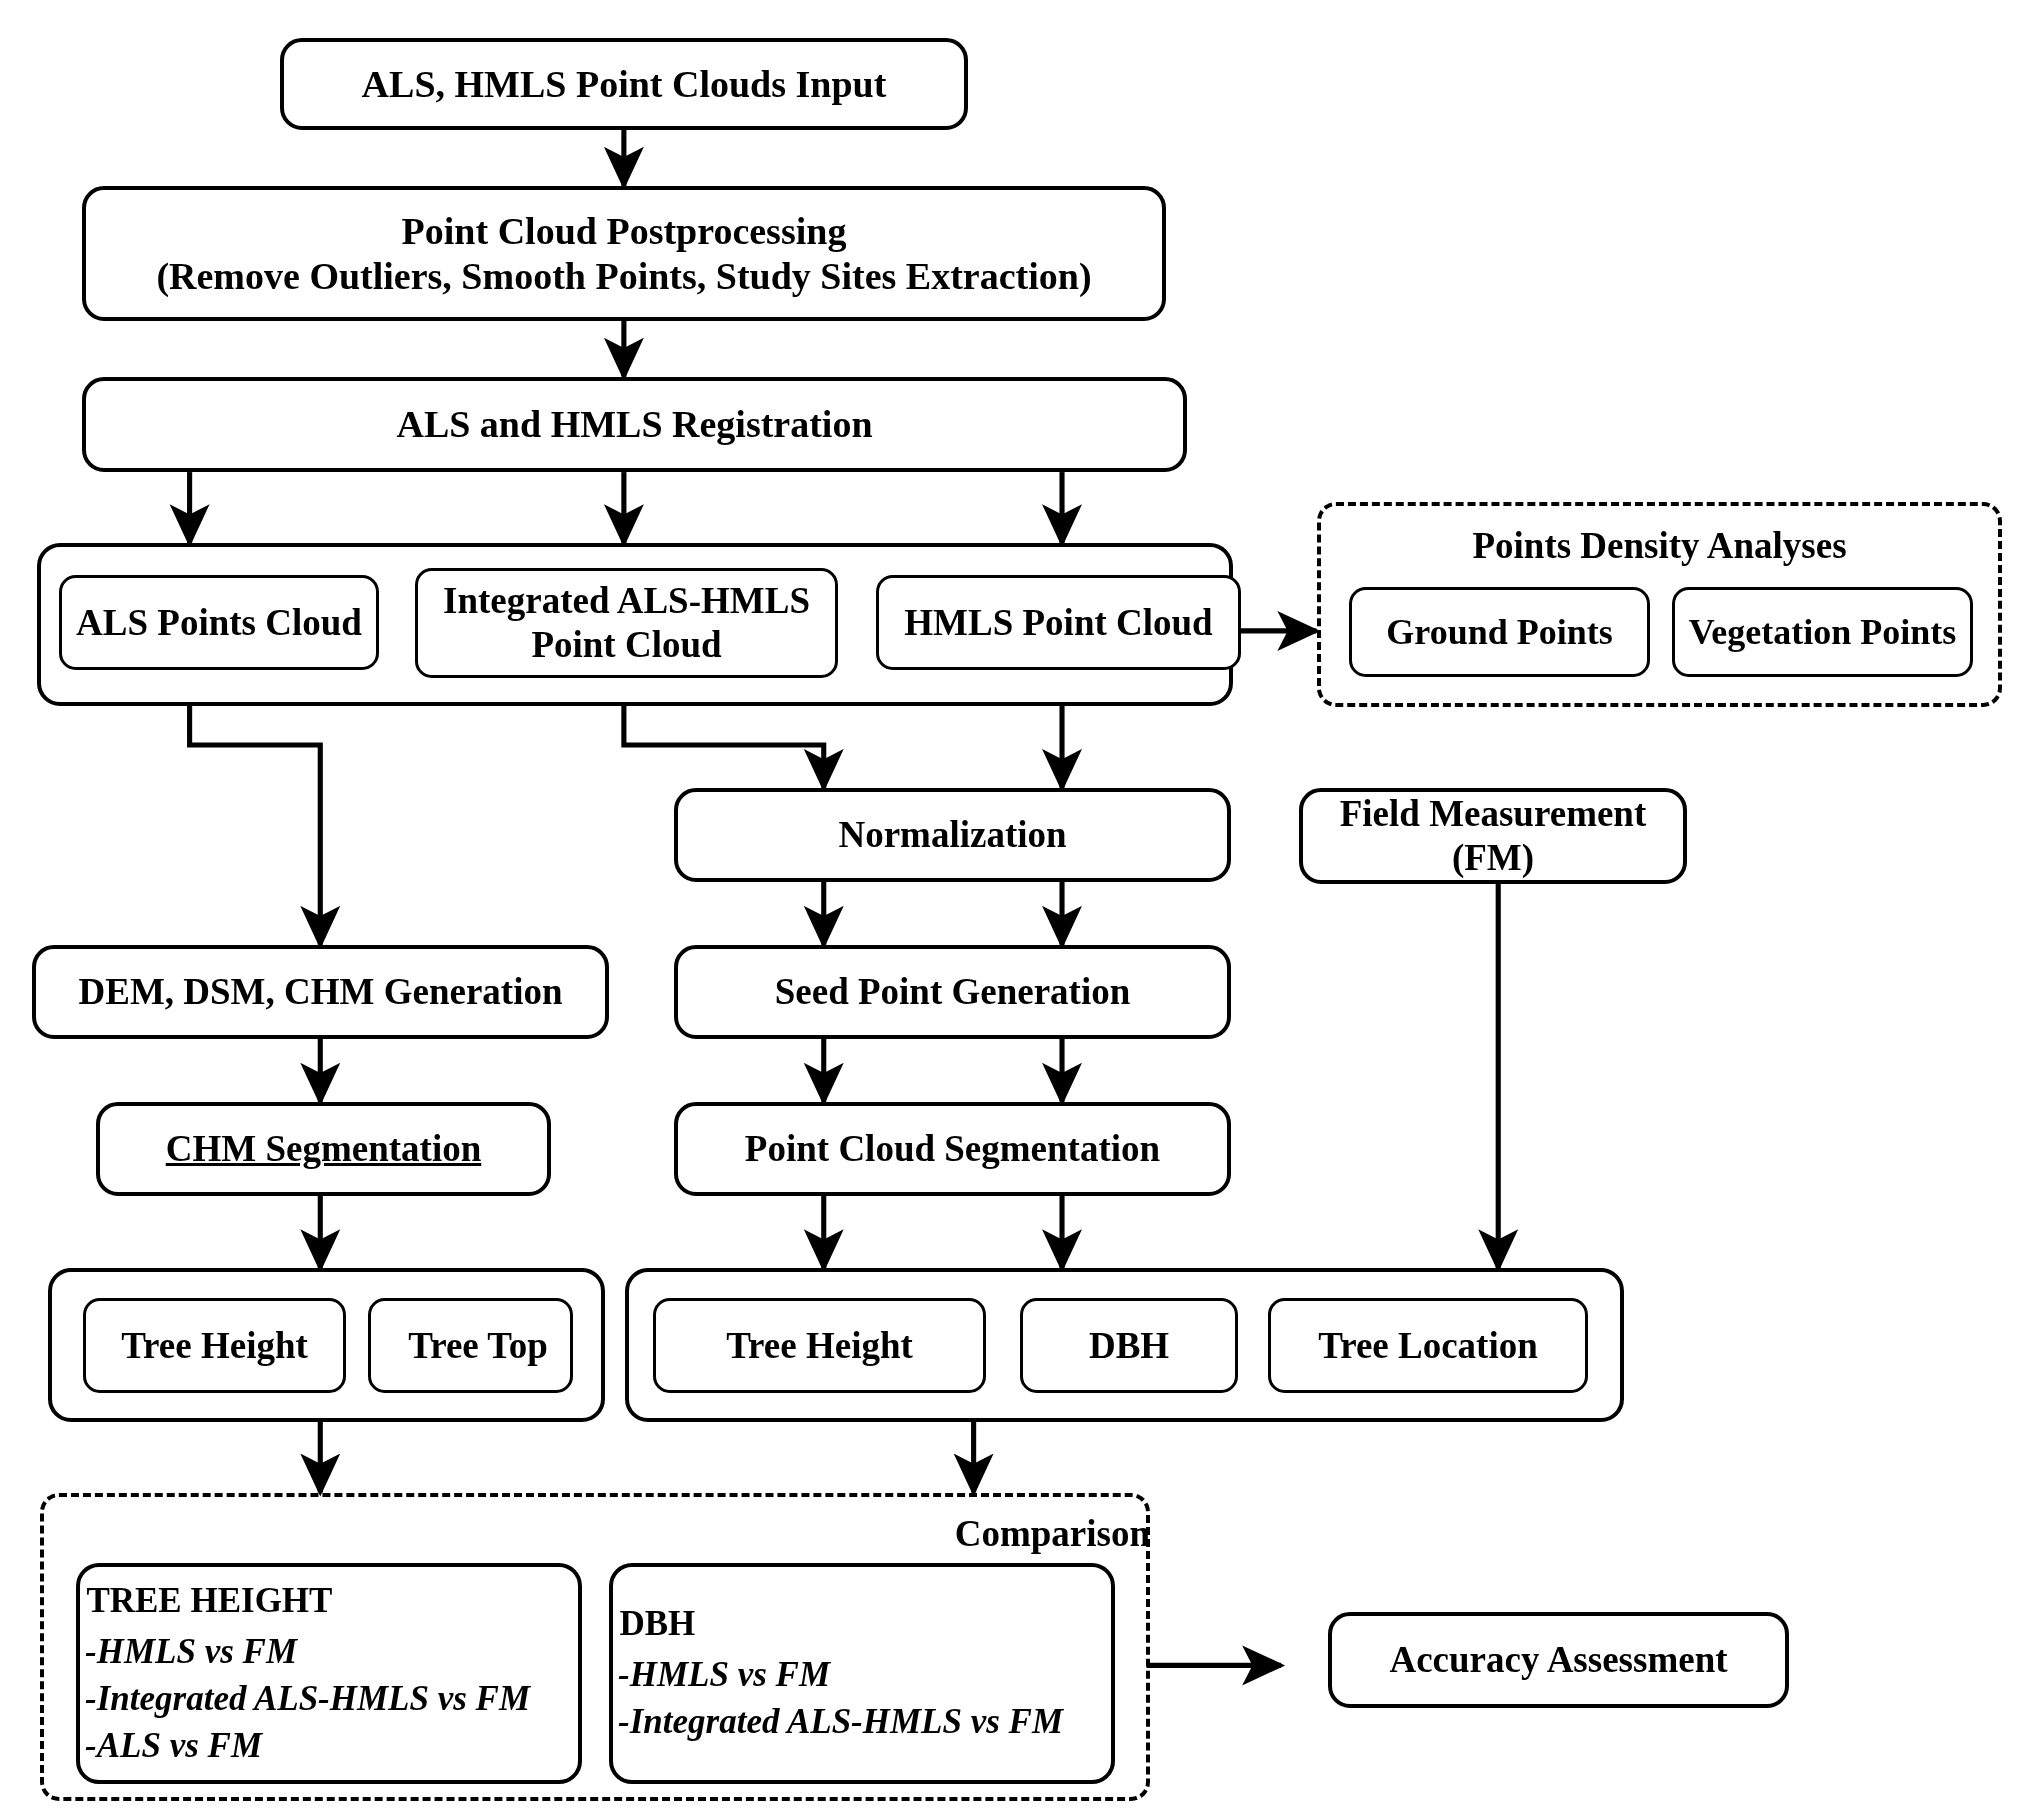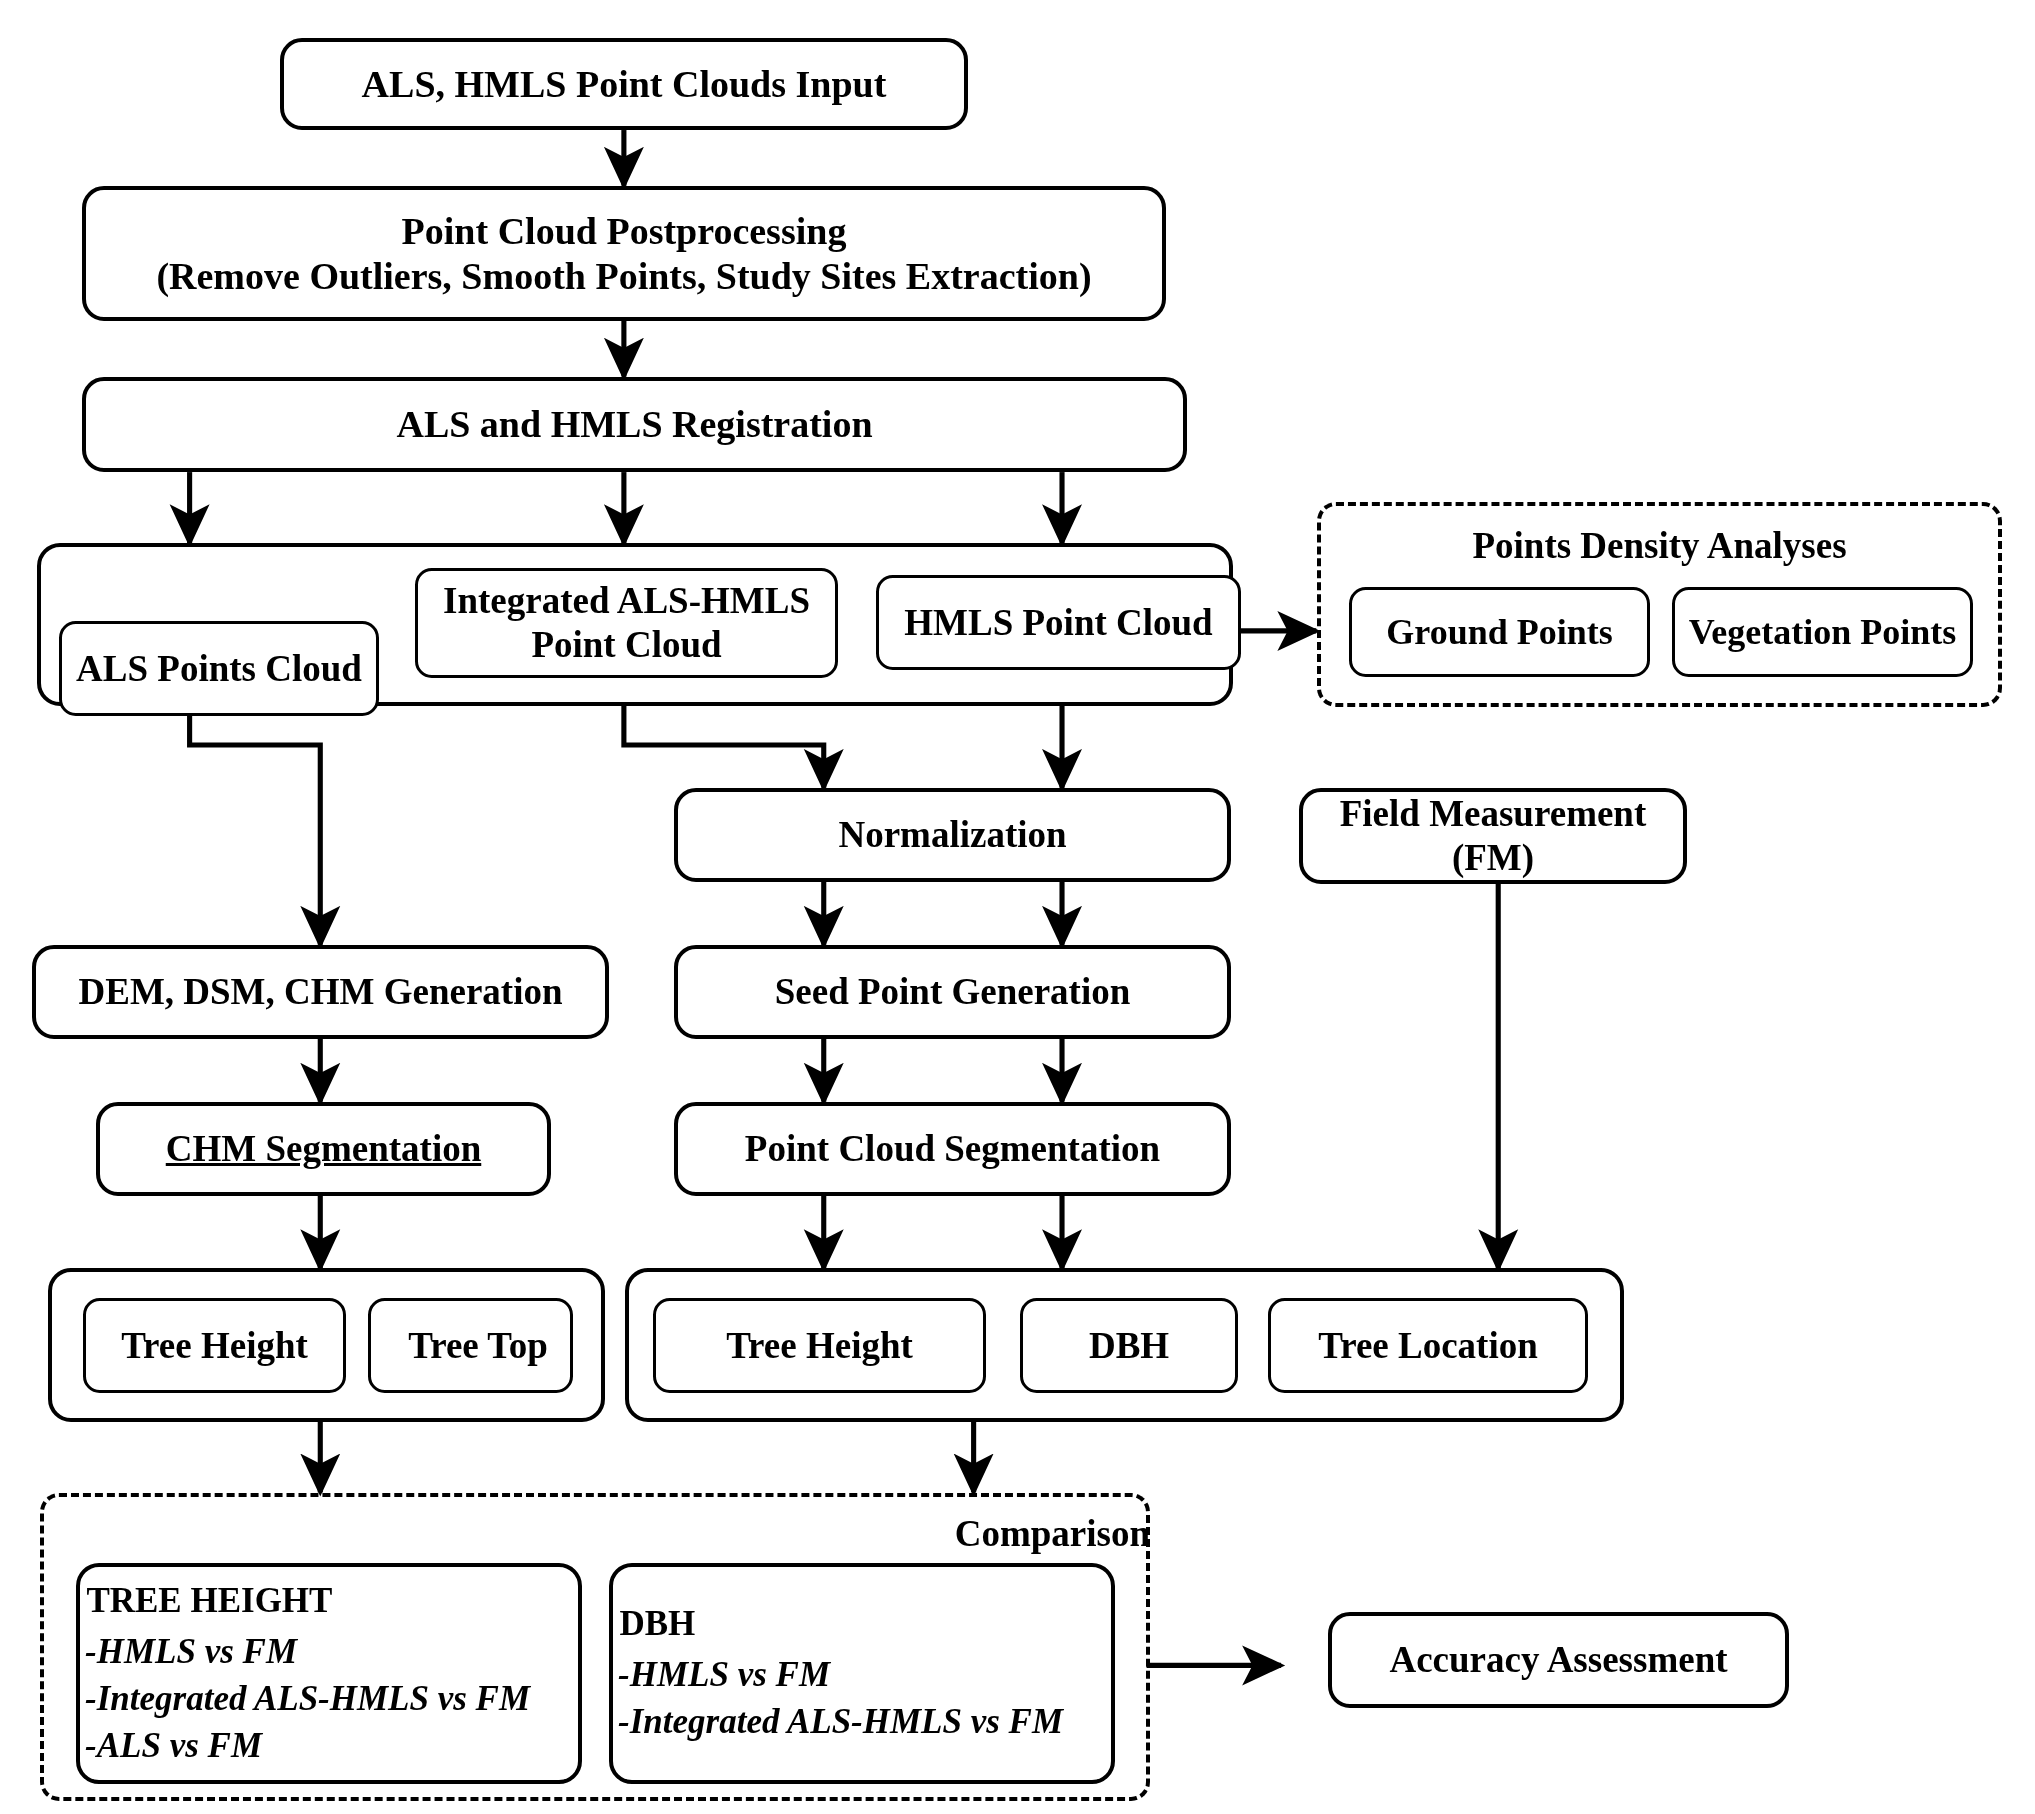--- a/index.html
+++ b/index.html
@@ -162,21 +162,21 @@
     <span>Point Cloud Postprocessing</span>
     <span>(Remove Outliers, Smooth Points, Study Sites Extraction)</span>
   </div>
 
   <div class="node t60" style="left:82px; top:377px; width:1105px; height:95px;">
     <span>ALS and HMLS Registration</span>
   </div>
 
   <div class="group-solid" style="left:37px; top:543px; width:1196px; height:163px;"></div>
 
-  <div class="node sub t58" style="left:59px; top:575px; width:320px; height:95px;margin-top:46px;">
+  <div class="node sub t58" style="left:59px; top:575px; width:320px; height:95px;">
     <span>ALS Points Cloud</span>
   </div>
 
   <div class="node sub t58" style="left:415px; top:568px; width:423px; height:110px;">
     <span>Integrated ALS-HMLS</span>
     <span>Point Cloud</span>
   </div>
 
   <div class="node sub t58" style="left:876px; top:575px; width:365px; height:95px;">
     <span>HMLS Point Cloud</span>

